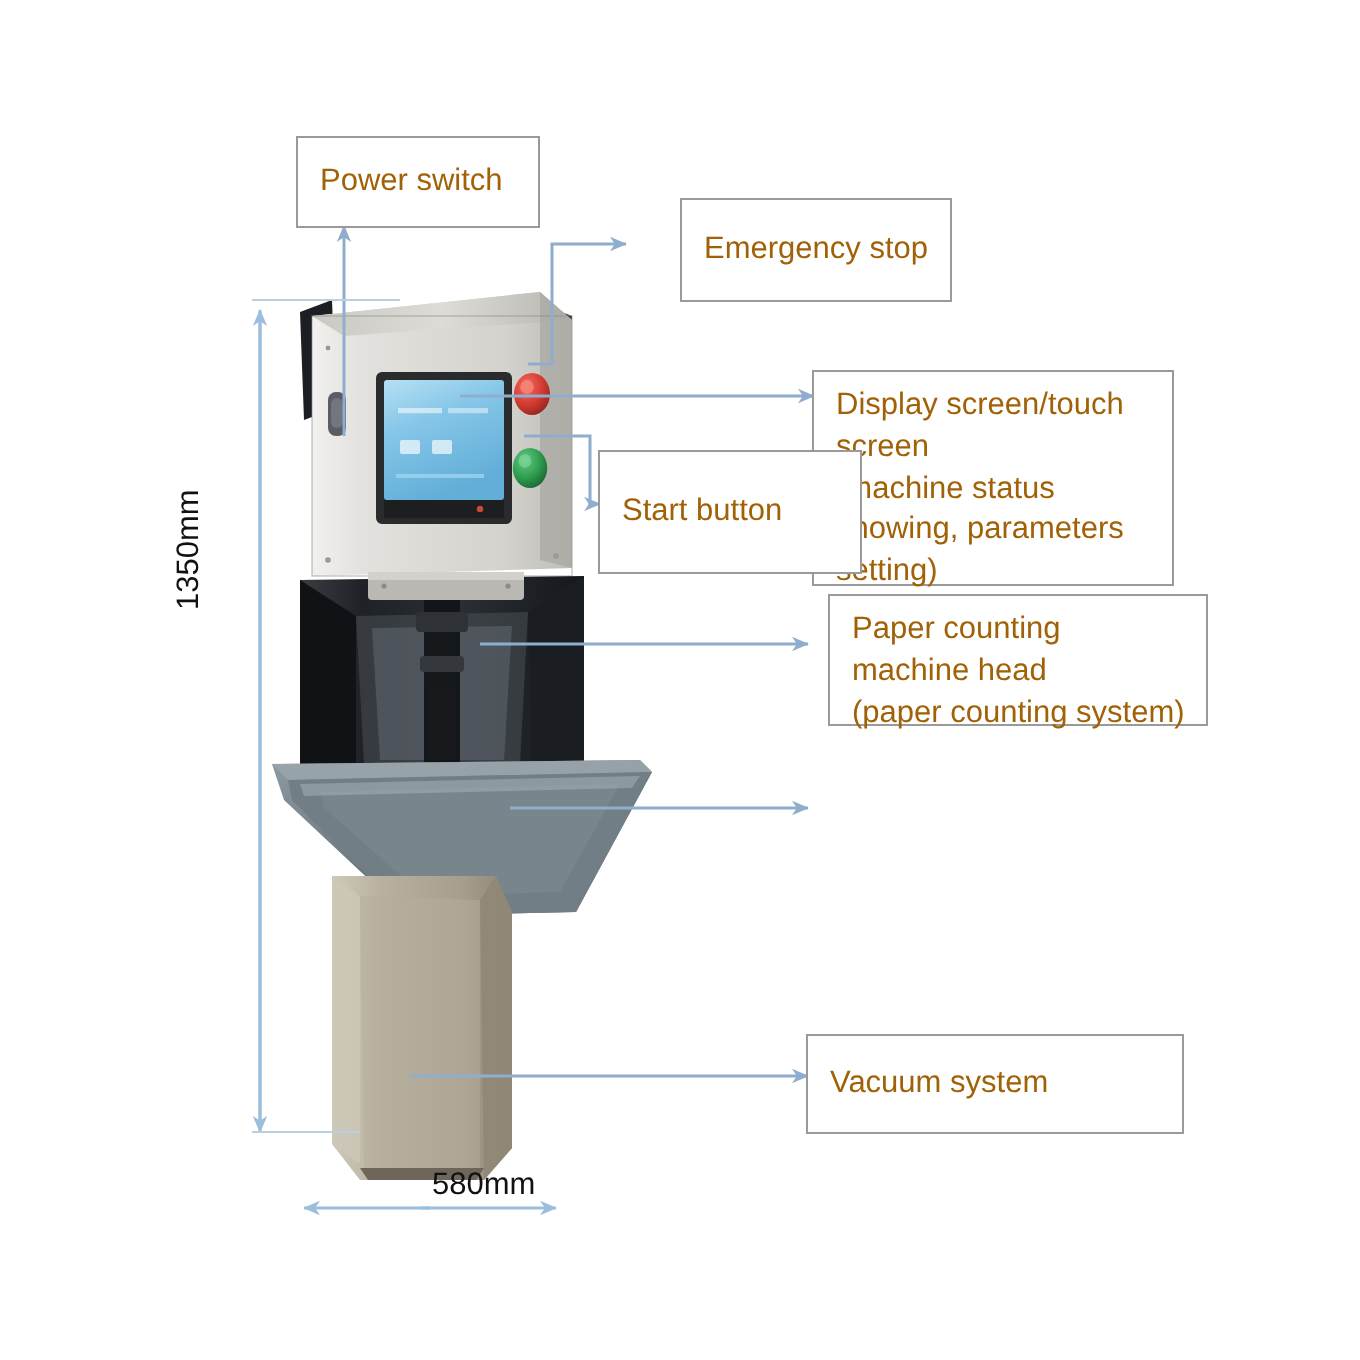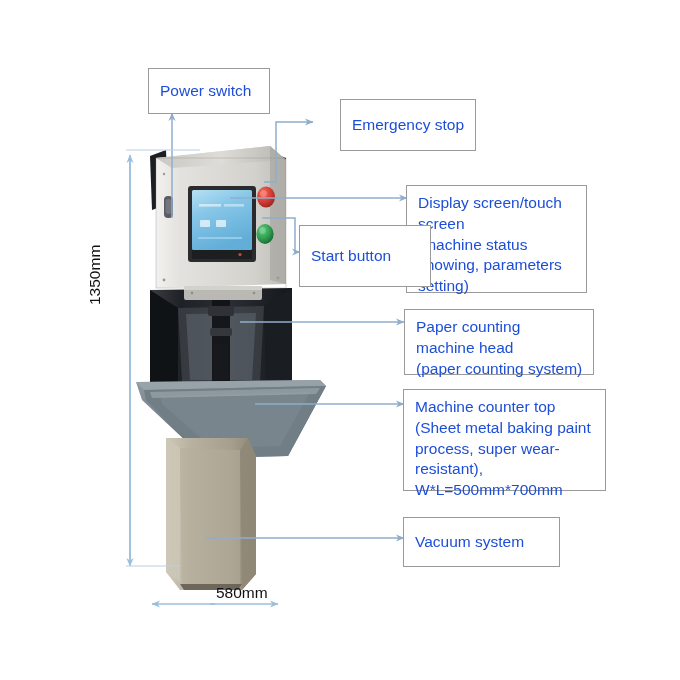--- a/index.html
+++ b/index.html
@@ -18,21 +18,21 @@
     background: #ffffff;
     overflow: hidden;
   }
 
   
   .callout {
     position: absolute;
     box-sizing: border-box;
     border: 1px solid #9a9a9a;
     background: #ffffff;
-    color: #1d4ed8;
+    color: #a16207;
     font-size: 15.5px;
     line-height: 1.34;
     padding: 7px 10px 6px 11px;
     white-space: pre-line;
     z-index: 40;
   }
   .callout.center {
     display: flex;
     align-items: center;
   }
@@ -252,25 +252,23 @@
 
   <div class="callout center" id="box-power-switch" style="left:148px; top:68px; width:122px; height:46px;">Power switch</div>
 
   <div class="callout center" id="box-emergency-stop" style="left:312px; top:99px; width:136px; height:52px;margin-left:28px;">Emergency stop</div>
 
   <div class="callout" id="box-display-screen" style="left:406px; top:167px; width:181px; height:108px;margin-top:18px;">Display screen/touch screen
 (machine status showing, parameters setting)</div>
 
   <div class="callout center" id="box-start-button" style="left:299px; top:225px; width:132px; height:62px;">Start button</div>
 
-  <div class="callout" id="box-counting-head" style="left:404px; top:297px; width:190px; height:66px;margin-top:12px;">Paper counting machine head
+  <div class="callout" id="box-counting-head" style="left:414px; top:297px; width:190px; height:66px;">Paper counting machine head
 (paper counting system)</div>
 
-  <div class="callout" id="box-counter-top" style="left:403px; top:389px; width:203px; height:102px;">Machine counter top (Sheet metal baking paint process, super wear-resistant),
-W*L=500mm*700mm</div>
-
-  <div class="callout center" id="box-vacuum-system" style="left:403px; top:517px; width:157px; height:50px;">Vacuum system</div>
+
+  <div class="callout center" id="box-vacuum-system" style="left:403px; top:517px; width:189px; height:50px;">Vacuum system</div>
 
   <div class="dim-label" id="dim-height-label">1350mm</div>
 
   <div class="dim-label" id="dim-width-label">580mm</div>
 
 </div>
 
 </body></html>

